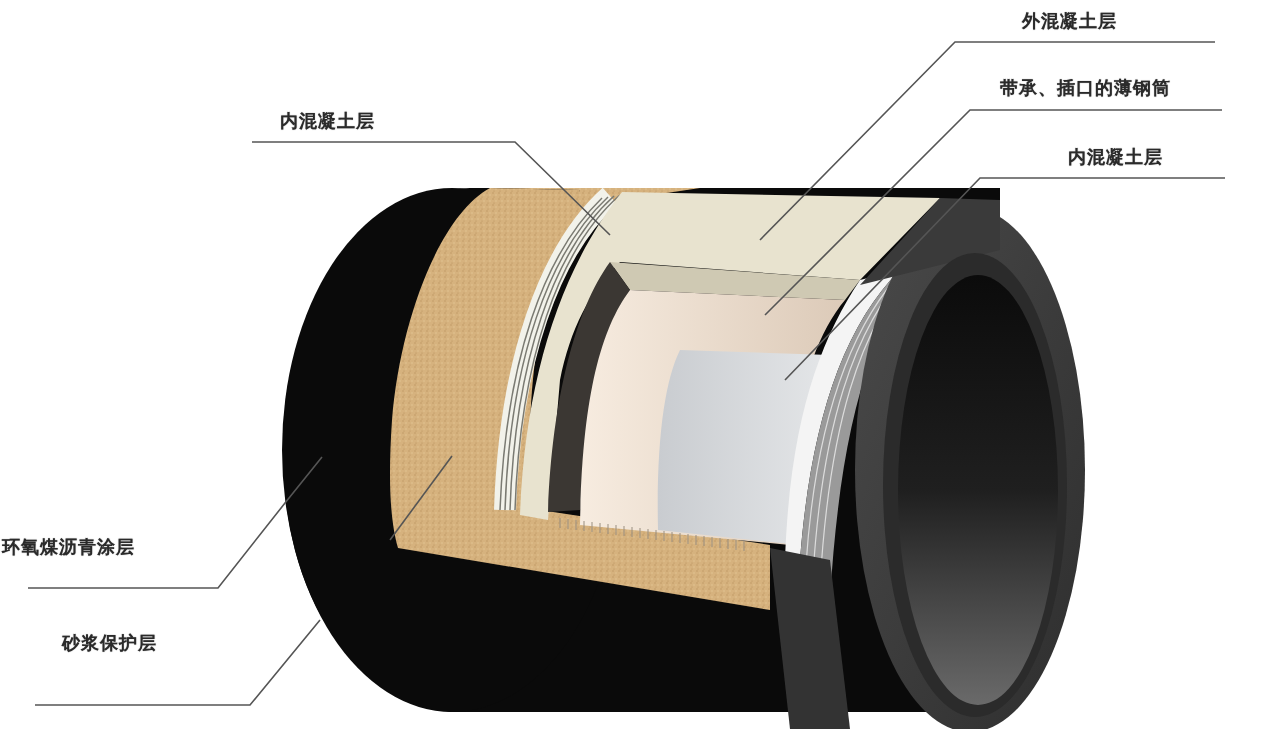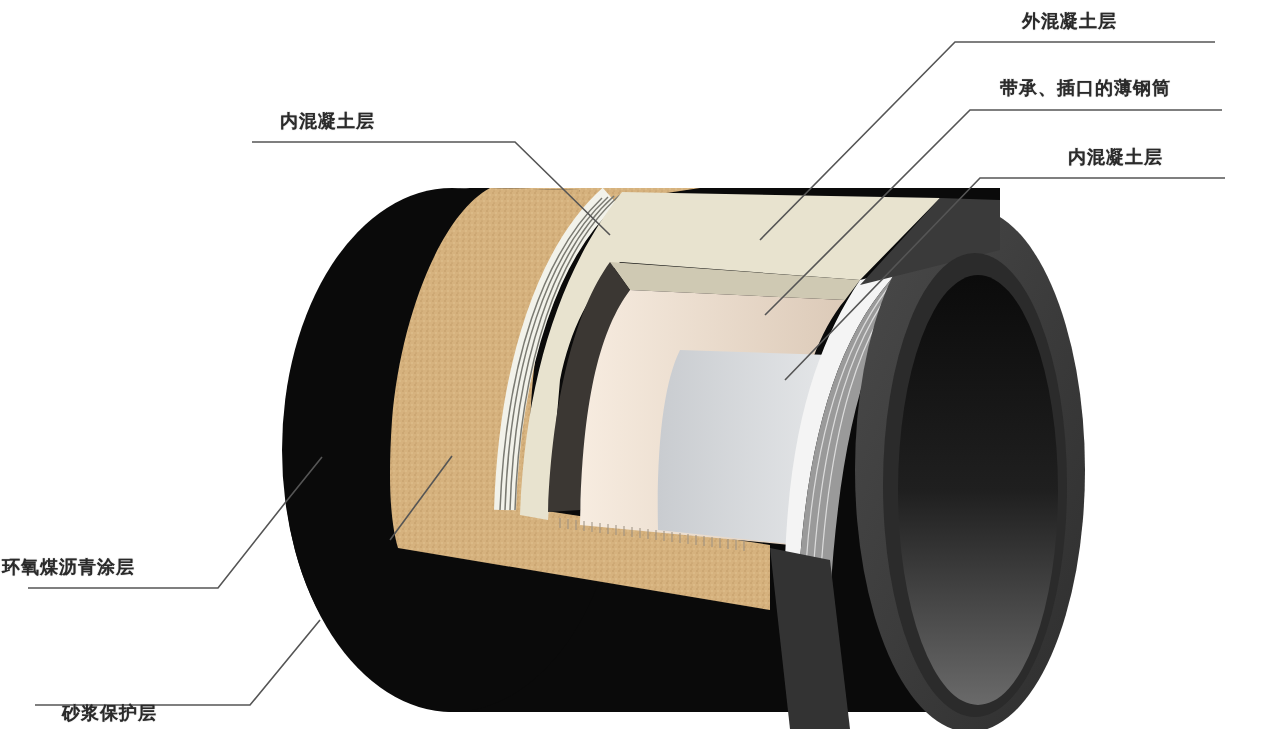--- a/index.html
+++ b/index.html
@@ -128,14 +128,14 @@
     <polyline points="28,588 218,588 285,503 322,457"></polyline>
     <polyline points="390,540 452,456"></polyline>
     <polyline points="35,705 250,705 320,620"></polyline>
   </g>
 </svg>
 
 <div class="label" style="left:1022px; top:6px;">外混凝土层</div>
 <div class="label" style="left:1000px; top:74px;font-family:Liberation Mono, monospace;">带承、插口的薄钢筒</div>
 <div class="label" style="left:1068px; top:142px;">内混凝土层</div>
 <div class="label" style="left:280px; top:106px;">内混凝土层</div>
-<div class="label" style="left:2px; top:552px;">环氧煤沥青涂层</div>
-<div class="label" style="left:62px; top:698px;">砂浆保护层</div>
+<div class="label" style="left:2px; top:532px;">环氧煤沥青涂层</div>
+<div class="label" style="left:62px; top:628px;">砂浆保护层</div>
 
 </body></html>

